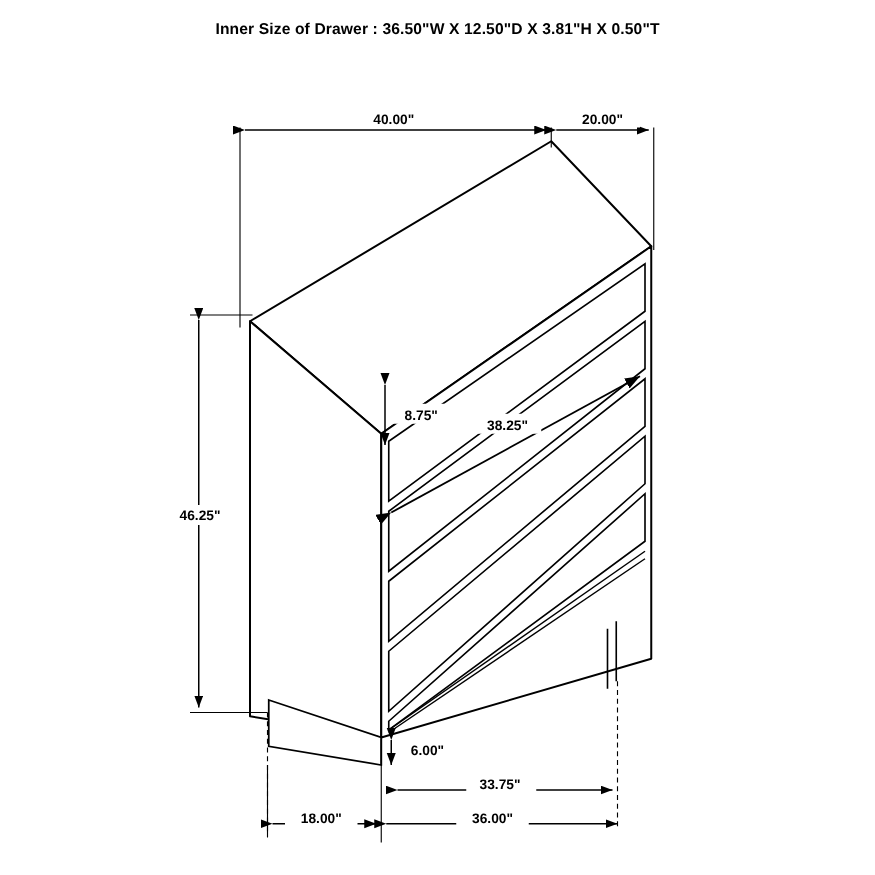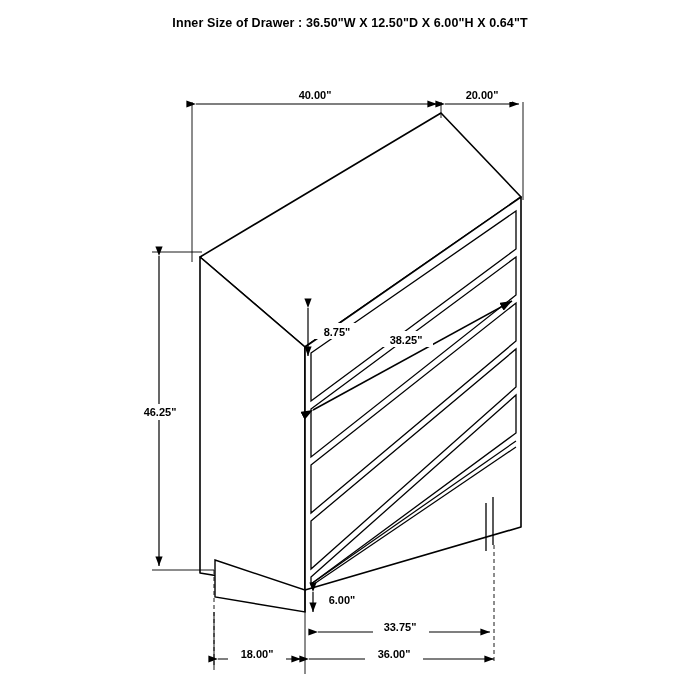--- a/index.html
+++ b/index.html
@@ -40,21 +40,21 @@
     font-size: 11px;
     font-weight: bold;
     fill: #000;
   }
 </style>
 </head>
 <body>
 
 <div id="stage">
 
-  <div class="title">Inner Size of Drawer  : 36.50"W X 12.50"D X 6.00"H X 0.64"T</div>
+  <div class="title">Inner Size of Drawer  : 36.50"W X 12.50"D X 3.81"H X 0.50"T</div>
 
   <svg width="700" height="700" viewBox="0 0 700 700">
     <defs>
       <marker id="arrS" markerWidth="9" markerHeight="9" refX="8" refY="3" orient="auto" markerUnits="strokeWidth">
         <path d="M0,0 L8,3 L0,6 z" fill="#000"></path>
       </marker>
       <marker id="arrE" markerWidth="9" markerHeight="9" refX="8" refY="3" orient="auto" markerUnits="strokeWidth">
         <path d="M0,0 L8,3 L0,6 z" fill="#000"></path>
       </marker>
     </defs>

